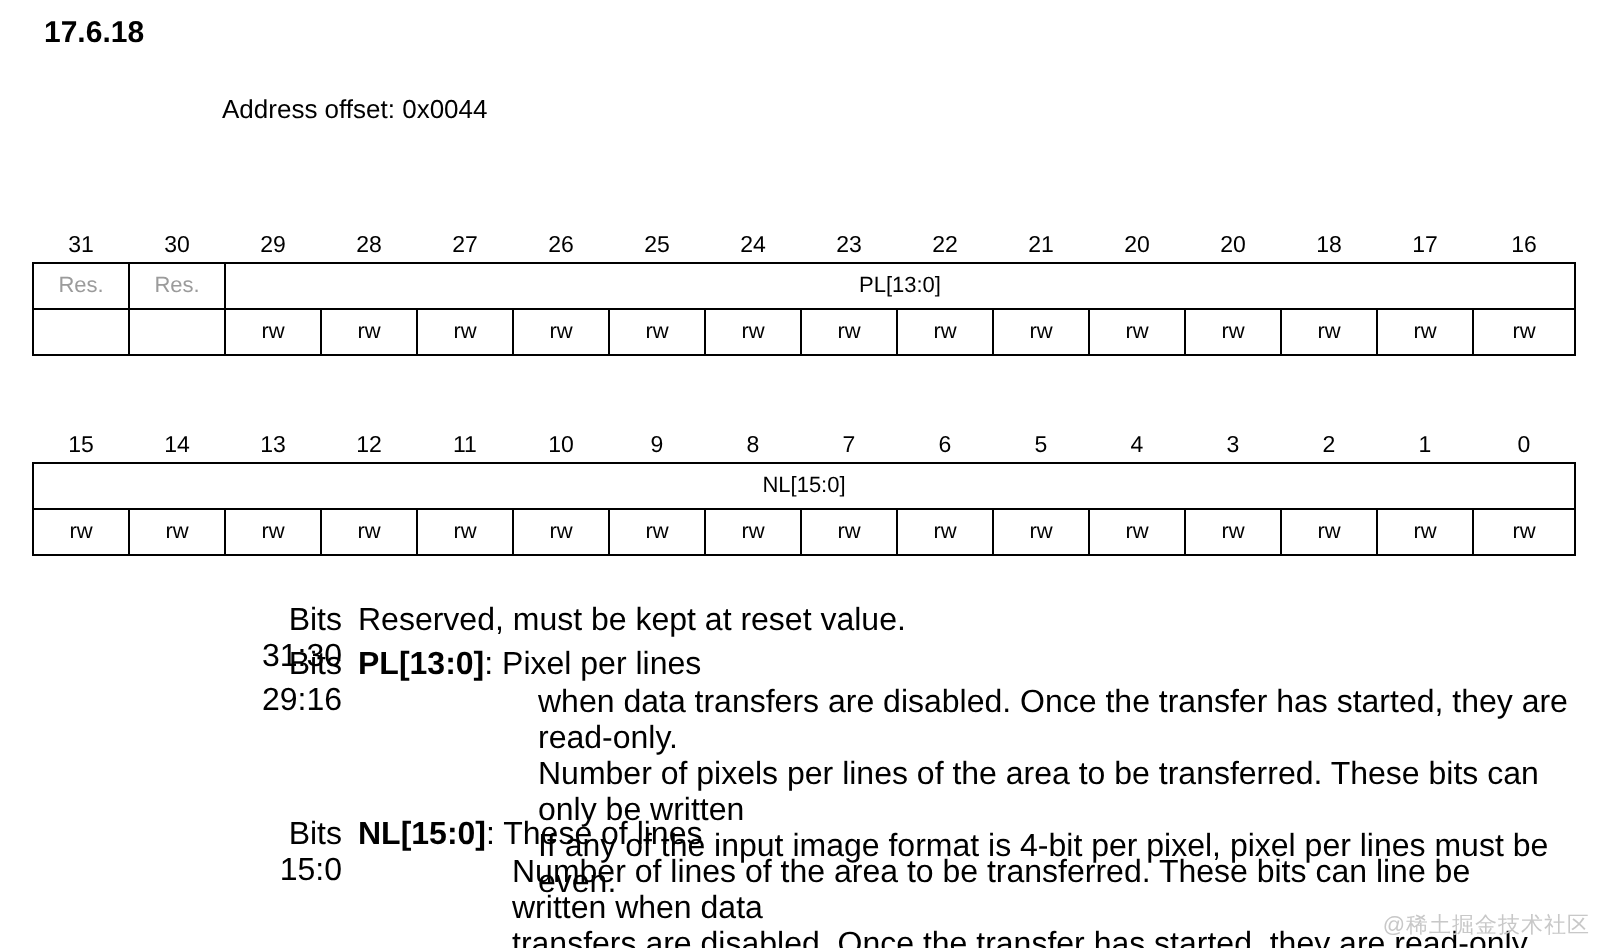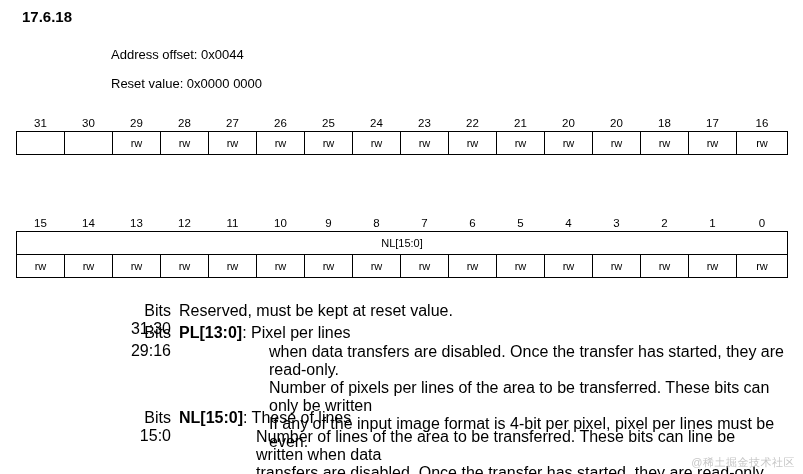--- a/index.html
+++ b/index.html
@@ -137,21 +137,20 @@
 </head>
 <body>
 
 <div class="page">
 
   <div class="heading">
     <div class="heading-number">17.6.18</div>
   </div>
 
   <div class="meta meta-offset">Address offset: 0x0044</div>
-  <div class="meta meta-reset">Reset value: 0x0000 0000</div>
 
   <div class="reg reg-top">
     <table class="bits">
       <colgroup>
         <col style="width:48px">
           <col style="width:48px">
         <col style="width:48px">
           <col style="width:48px">
           <col style="width:48px">
           <col style="width:48px">
@@ -179,20 +178,25 @@
         <td>23</td>
         <td>22</td>
         <td>21</td>
         <td>20</td>
         <td>20</td>
         <td>18</td>
         <td>17</td>
         <td>16</td>
       </tr>
       <tr>
+        <td class="res">Res.</td>
+        <td class="res">Res.</td>
+        <td class="field" colspan="14">PL[13:0]</td>
+      </tr>
+      <tr>
         <td></td>
         <td></td>
         <td class="rw">rw</td>
         <td class="rw">rw</td>
         <td class="rw">rw</td>
         <td class="rw">rw</td>
         <td class="rw">rw</td>
         <td class="rw">rw</td>
         <td class="rw">rw</td>
         <td class="rw">rw</td>

